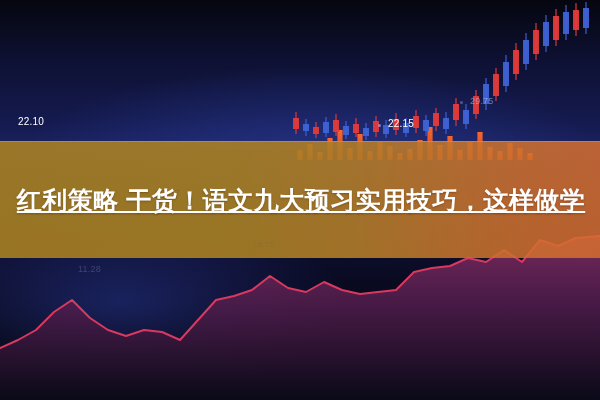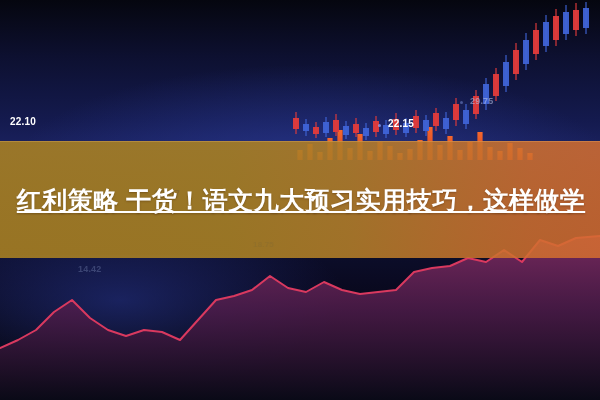--- a/index.html
+++ b/index.html
@@ -27,21 +27,21 @@
     position:absolute;left:0;top:255px;width:600px;height:150px;
     background:radial-gradient(ellipse 300px 120px at 20% 30%, rgba(35,48,130,.65), rgba(12,14,50,0) 75%);
   }
 
   
   svg.layer{position:absolute;left:0;top:0;width:600px;height:400px;overflow:visible;}
 
   
   .plabel{
     position:absolute;
-    font-weight:bold;
+    font-weight:normal;
     color:#ffffff;
     white-space:nowrap;
     letter-spacing:.2px;
   }
   .plabel.sm{font-size:9px;}
   .plabel.md{font-size:10px;}
   .plabel.dim{color:rgba(190,200,235,.55);}
   .plabel.dimmer{color:rgba(150,165,210,.30);}
   .plabel.onband{color:rgba(120,95,40,.55);font-size:10px;}
   .plabel.onband2{color:rgba(140,110,45,.6);font-size:8px;}
@@ -195,33 +195,33 @@
         <rect x="573" y="10" width="6" height="20" fill="#e23b3b" opacity="0.95"></rect>
         <line x1="586" y1="2" x2="586" y2="34" stroke="#3f63d6" stroke-width="1.2" opacity="0.95"></line>
         <rect x="583" y="8" width="6" height="20" fill="#3f63d6" opacity="0.95"></rect>
       </g>
     <g id="g-area">
         <path d="M0 348 L18 340 L36 330 L54 312 L72 300 L90 318 L108 330 L126 336 L144 330 L162 332 L180 340 L198 320 L216 300 L234 296 L252 290 L270 276 L288 288 L306 292 L324 282 L342 290 L360 294 L378 292 L396 290 L414 272 L432 268 L450 266 L468 258 L486 262 L504 250 L522 262 L540 240 L558 246 L576 238 L600 236 L600 400 L0 400 Z" fill="url(#areaFill)"></path>
         <path d="M0 348 L18 340 L36 330 L54 312 L72 300 L90 318 L108 330 L126 336 L144 330 L162 332 L180 340 L198 320 L216 300 L234 296 L252 290 L270 276 L288 288 L306 292 L324 282 L342 290 L360 294 L378 292 L396 290 L414 272 L432 268 L450 266 L468 258 L486 262 L504 250 L522 262 L540 240 L558 246 L576 238 L600 236" fill="none" stroke="#d9395f" stroke-width="2" stroke-linejoin="round" stroke-linecap="round"></path>
       </g>
   </svg>
 
-  <div class="plabel md" style="left:10px;top:116px;">22.10</div>
+  <div class="plabel md" style="left:18px;top:116px;">22.10</div>
 
   <div class="dot" style="left:378px;top:124px;"></div>
   <div class="plabel md" style="left:388px;top:118px;">22.15</div>
 
   <div class="dot" style="left:460px;top:101px;background:rgba(150,175,255,.4);"></div>
   <div class="plabel sm dim" style="left:470px;top:96px;">29.75</div>
 
   <div class="band"></div>
   <div class="band-top-line"></div>
 
   <div class="plabel onband" style="left:154px;top:189px;">10.07</div>
   <div class="plabel onband2" style="left:253px;top:240px;">18.75</div>
 
-  <div class="plabel sm dimmer" style="left:78px;top:264px;">14.42</div>
+  <div class="plabel sm dimmer" style="left:78px;top:264px;">11.28</div>
 
   <div class="text-wrap">
     <div class="tline tline1">红利策略 干货！语文九大预习实用技巧，这样做学</div>
   </div>
 
 </div>
 
 </body></html>

